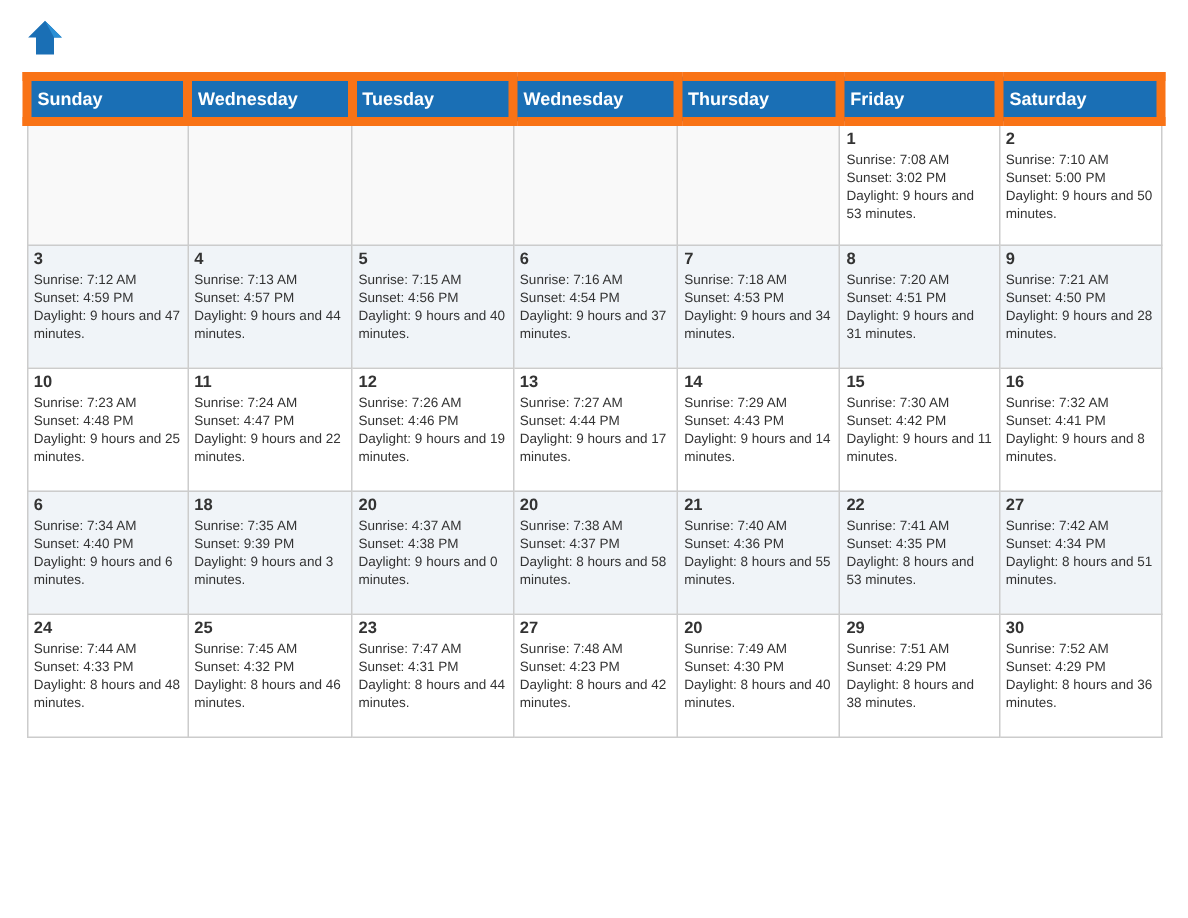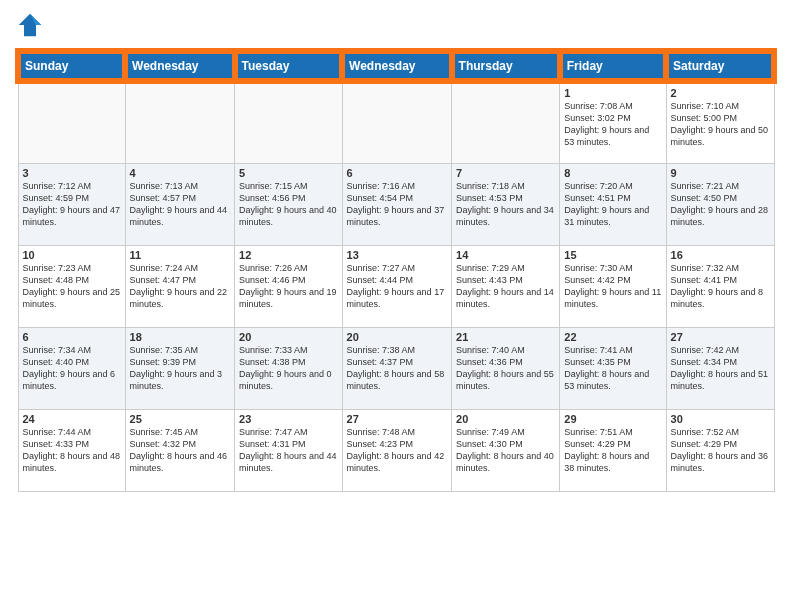--- a/index.html
+++ b/index.html
@@ -237,21 +237,21 @@
 Daylight: 9 hours and 6 minutes.</div>
           </td>
           <td class="shaded">
             <span class="day-num">18</span>
             <div class="cell-text">Sunrise: 7:35 AM
 Sunset: 9:39 PM
 Daylight: 9 hours and 3 minutes.</div>
           </td>
           <td class="shaded">
             <span class="day-num">20</span>
-            <div class="cell-text">Sunrise: 7:33 AM
+            <div class="cell-text">Sunrise: 4:37 AM
 Sunset: 4:38 PM
 Daylight: 9 hours and 0 minutes.</div>
           </td>
           <td class="shaded">
             <span class="day-num">20</span>
             <div class="cell-text">Sunrise: 7:38 AM
 Sunset: 4:37 PM
 Daylight: 8 hours and 58 minutes.</div>
           </td>
           <td class="shaded">

